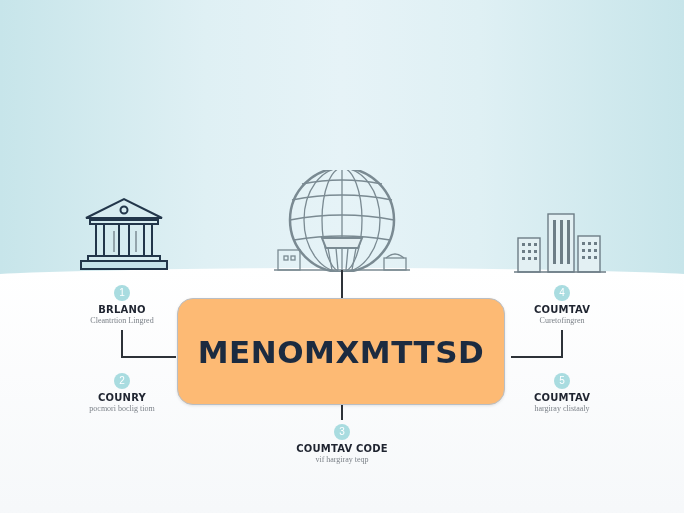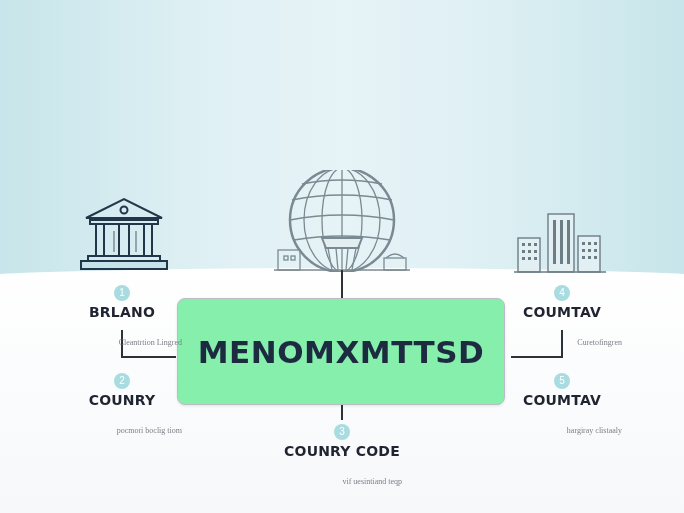--- a/index.html
+++ b/index.html
@@ -5,33 +5,33 @@
   html, body { margin:0; padding:0; }
   body { width:684px; height:513px; overflow:hidden; position:relative;
          font-family:"DejaVu Sans", sans-serif; background:#f3f5f7; }
   .sky { position:absolute; left:0; top:0; width:684px; height:290px;
          background: linear-gradient(90deg, #c7e5ea 0%, #dff0f4 30%, #e6f3f7 50%, #dff0f4 70%, #c7e5ea 100%); }
   .ground { position:absolute; left:-120px; top:268px; width:924px; height:400px;
             background: linear-gradient(180deg, #ffffff 0%, #f6f8fa 60%, #eff2f5 100%);
             border-radius: 50% 50% 0 0 / 18px 18px 0 0; }
   .icon { position:absolute; }
   .center-box { position:absolute; left:177px; top:298px; width:326px; height:105px;
-                border:1.5px solid #b9bec4; border-radius:8px; background:#86efac;
+                border:1.5px solid #b9bec4; border-radius:16px; background:#fdba74;
                 box-shadow: 0 1px 3px rgba(0,0,0,0.10);
                 display:flex; align-items:center; justify-content:center; }
   .center-title { font-family:"DejaVu Sans", sans-serif; font-weight:bold; font-size:31px;
                   color:#1c2b40; letter-spacing:0.5px; }
   .line { position:absolute; background:#2d3238; }
   .node { position:absolute; width:120px; text-align:center; }
   .badge { width:16px; height:16px; margin:0 auto 3px auto; border-radius:50%;
            background:#a9dce0; color:#ffffff; font-size:10px; line-height:16px;
            text-align:center; font-family:"Liberation Sans", sans-serif; }
-  .node-title { font-family:"DejaVu Sans", sans-serif; font-weight:bold; font-size:14px;
+  .node-title { font-family:"DejaVu Sans", sans-serif; font-weight:bold; font-size:10px;
                 color:#1f2430; letter-spacing:0.2px; }
-  .node-sub { font-family:"Liberation Serif", serif; font-size:8px; color:#7b8188; margin-top:18px;text-align:right; }
+  .node-sub { font-family:"Liberation Serif", serif; font-size:8px; color:#7b8188; margin-top:1px; }
 </style>
 </head>
 <body>
 
 <div class="sky"></div>
 <div class="ground"></div>
 
 <svg class="icon" style="left:78px;top:196px" width="92" height="78" viewBox="0 0 92 78">
   <g fill="none" stroke="#22364a" stroke-width="2">
     <polygon points="8,22 46,3 84,22" fill="#d7ecf0"></polygon>
@@ -121,22 +121,22 @@
 </div>
 
 <div class="node" style="left:62px;top:373px">
   <div class="badge">2</div>
   <div class="node-title">COUNRY</div>
   <div class="node-sub">pocmori boclig tiom</div>
 </div>
 
 <div class="node" style="left:282px;top:424px">
   <div class="badge">3</div>
-  <div class="node-title">COUNRY CODE</div>
-  <div class="node-sub">vif uesintiand teqp</div>
+  <div class="node-title">COUMTAV CODE</div>
+  <div class="node-sub">vif hargiray teqp</div>
 </div>
 
 <div class="node" style="left:502px;top:285px">
   <div class="badge">4</div>
   <div class="node-title">COUMTAV</div>
   <div class="node-sub">Curetofingren</div>
 </div>
 
 <div class="node" style="left:502px;top:373px">
   <div class="badge">5</div>

